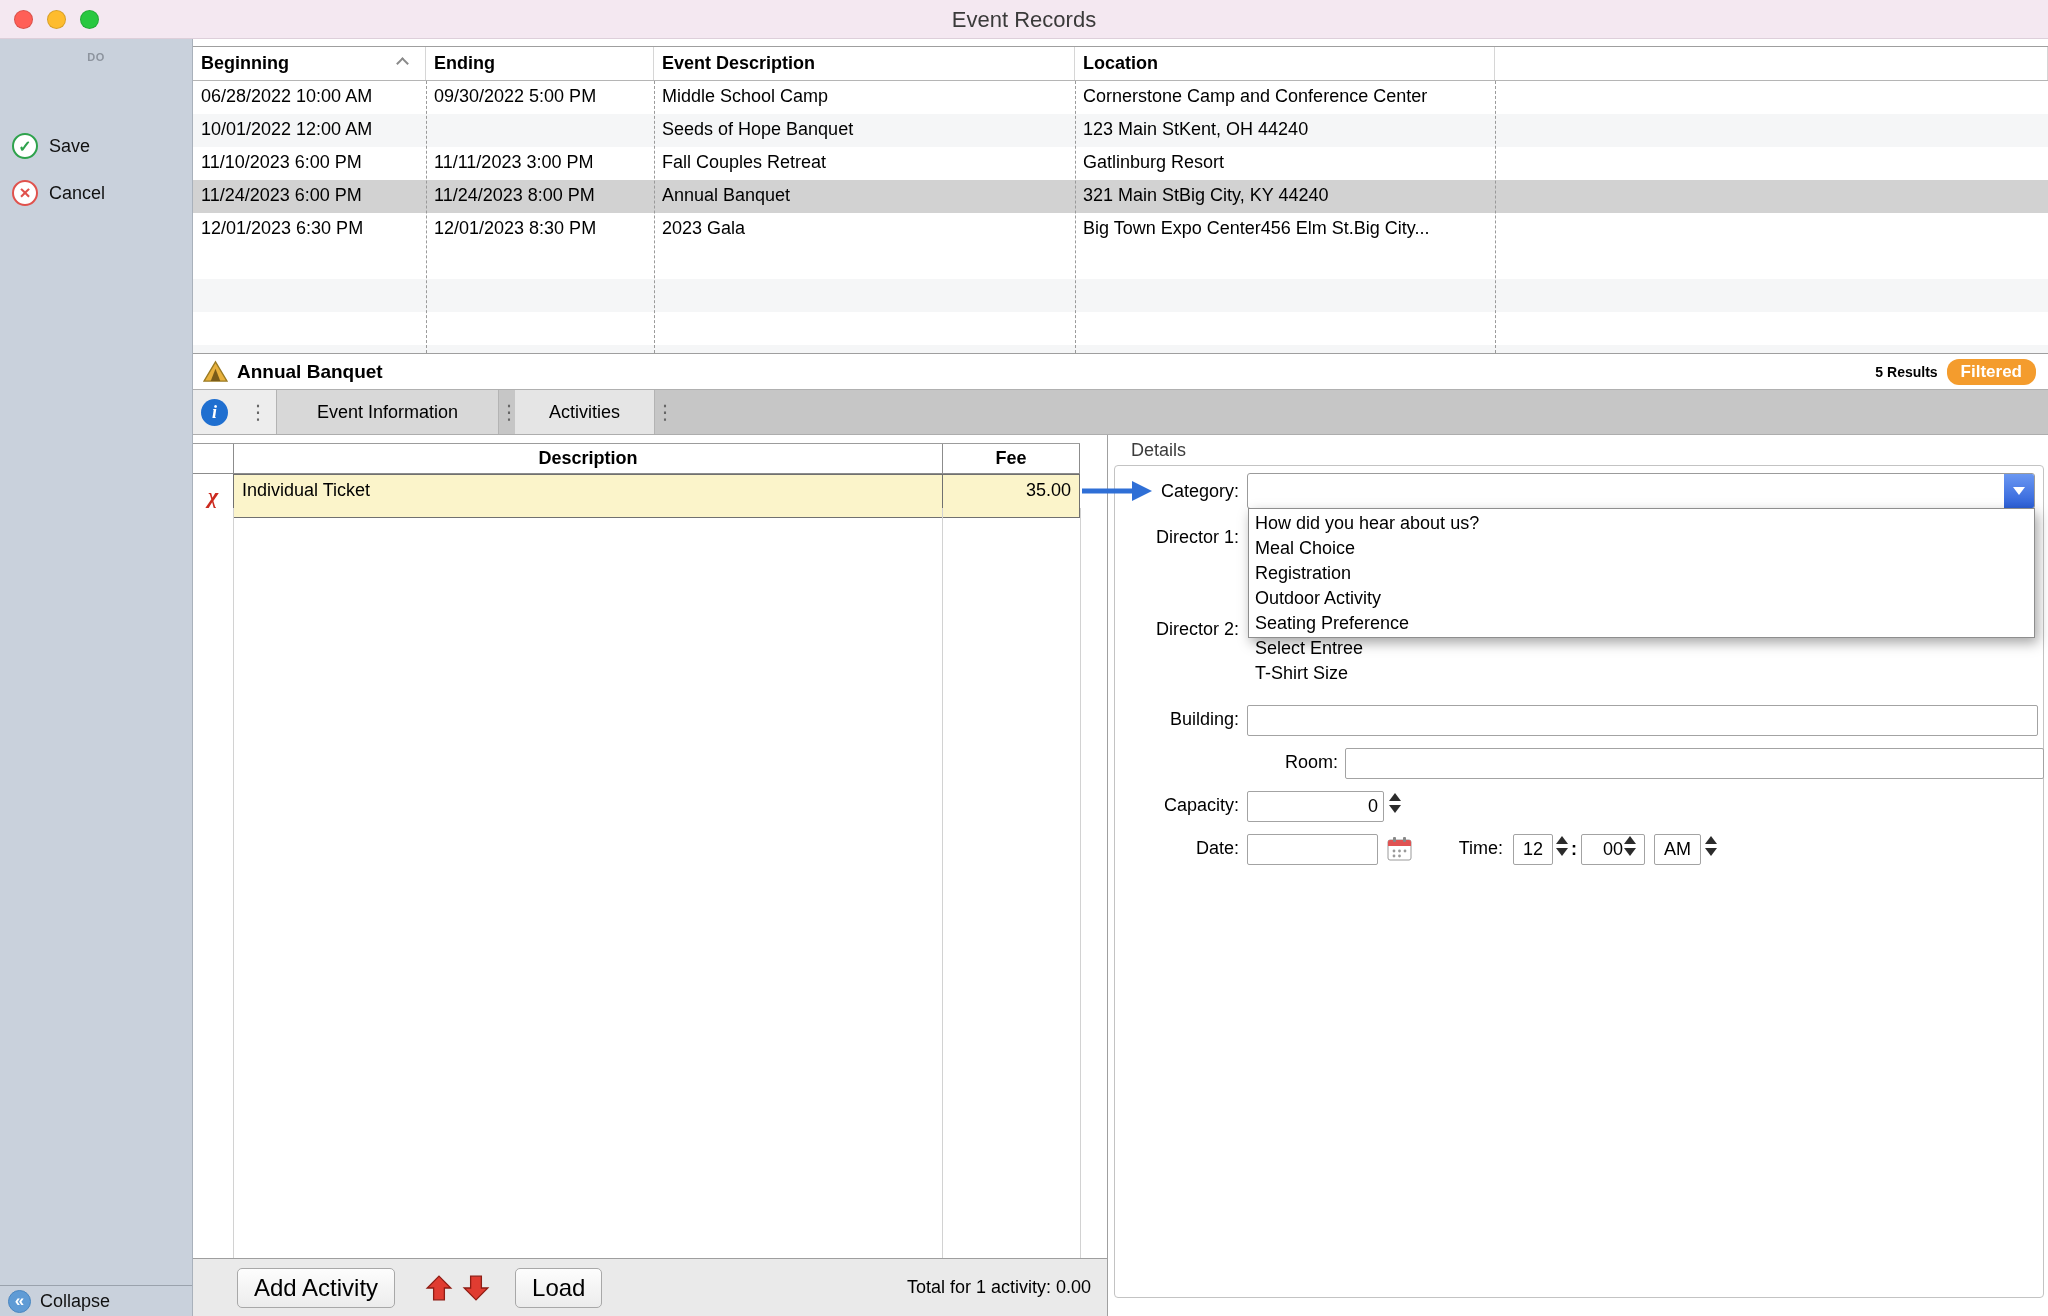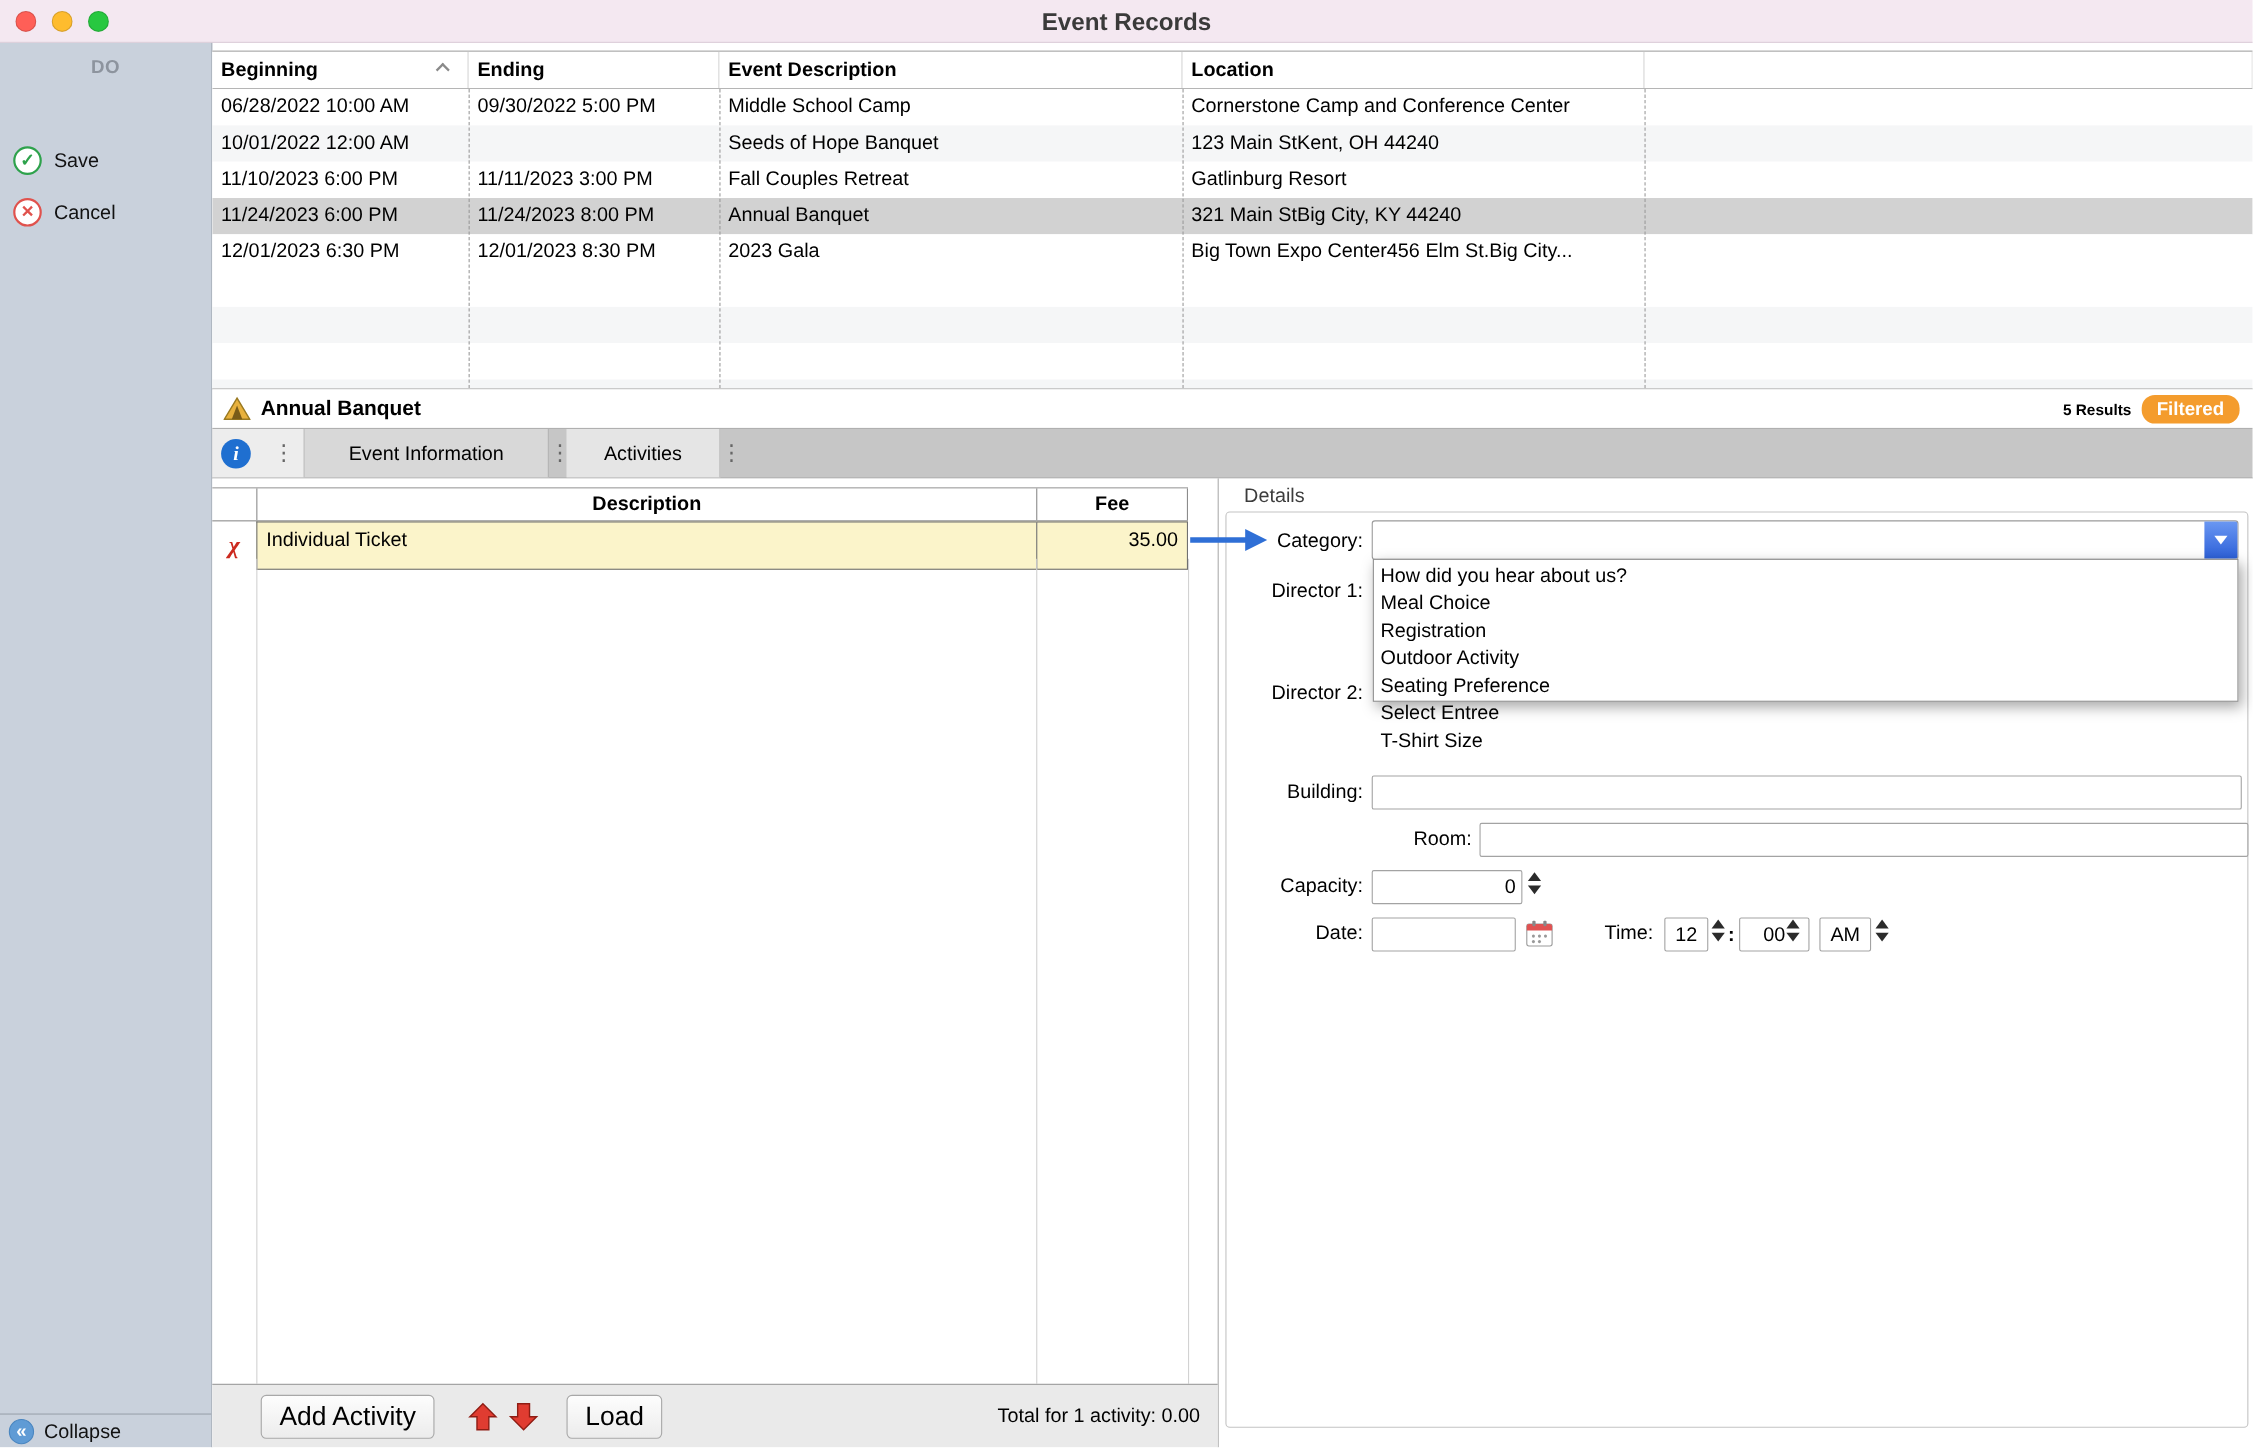--- a/index.html
+++ b/index.html
@@ -7,26 +7,26 @@
   body { font-family: "Liberation Sans", sans-serif; color:#000; }
   #app { position:relative; width:2048px; height:1316px; overflow:hidden; background:#fff; }
 
   
   .titlebar { position:absolute; left:0; top:0; width:2048px; height:39px;
     background:var(--titlebar-bg,#f4e8f1); border-bottom:1px solid #ddcfda; }
   .traffic { position:absolute; left:14px; top:10px; display:flex; gap:14px; }
   .light { width:19px; height:19px; border-radius:50%; border:1px solid rgba(0,0,0,.15); }
   .light.red { background:#ff5f57; } .light.yellow { background:#febc2e; } .light.green { background:#28c840; }
   .win-title { position:absolute; left:0; right:0; top:7px; text-align:center;
-    font-size:22px; font-weight:bold; color:#3a3a3a; }
+    font-size:22px; font-weight:normal; color:#3a3a3a; }
 
   
   .sidebar { position:absolute; left:0; top:39px; width:193px; bottom:0;
     background:var(--sidebar-bg,#c9d1dc); border-right:1px solid #a9b1bb; }
-  .sb-header { margin-top:12px; text-align:center; font-size:17px; font-weight:bold;
+  .sb-header { margin-top:12px; text-align:center; font-size:11px; font-weight:bold;
     color:#8d949e; letter-spacing:.5px; }
   .sb-item { position:absolute; left:12px; display:flex; align-items:center; gap:11px;
     height:30px; cursor:default; }
   .sb-item.save { top:92px; } .sb-item.cancel { top:139px; }
   .circle-icon { width:26px; height:26px; border-radius:50%; display:flex;
     align-items:center; justify-content:center; font-weight:bold; background:#fff; }
   .ci-save { border:2px solid var(--save-green,#2ea24c); color:var(--save-green,#2ea24c); font-size:16px; }
   .ci-cancel { border:2px solid var(--cancel-red,#e0524d); color:var(--cancel-red,#e0524d); font-size:19px; }
   .ci-collapse { background:#5f9bd5; border:1px solid #4a86c0; color:#fff; font-size:17px; }
   .sb-label { font-size:18px; color:#111; }

